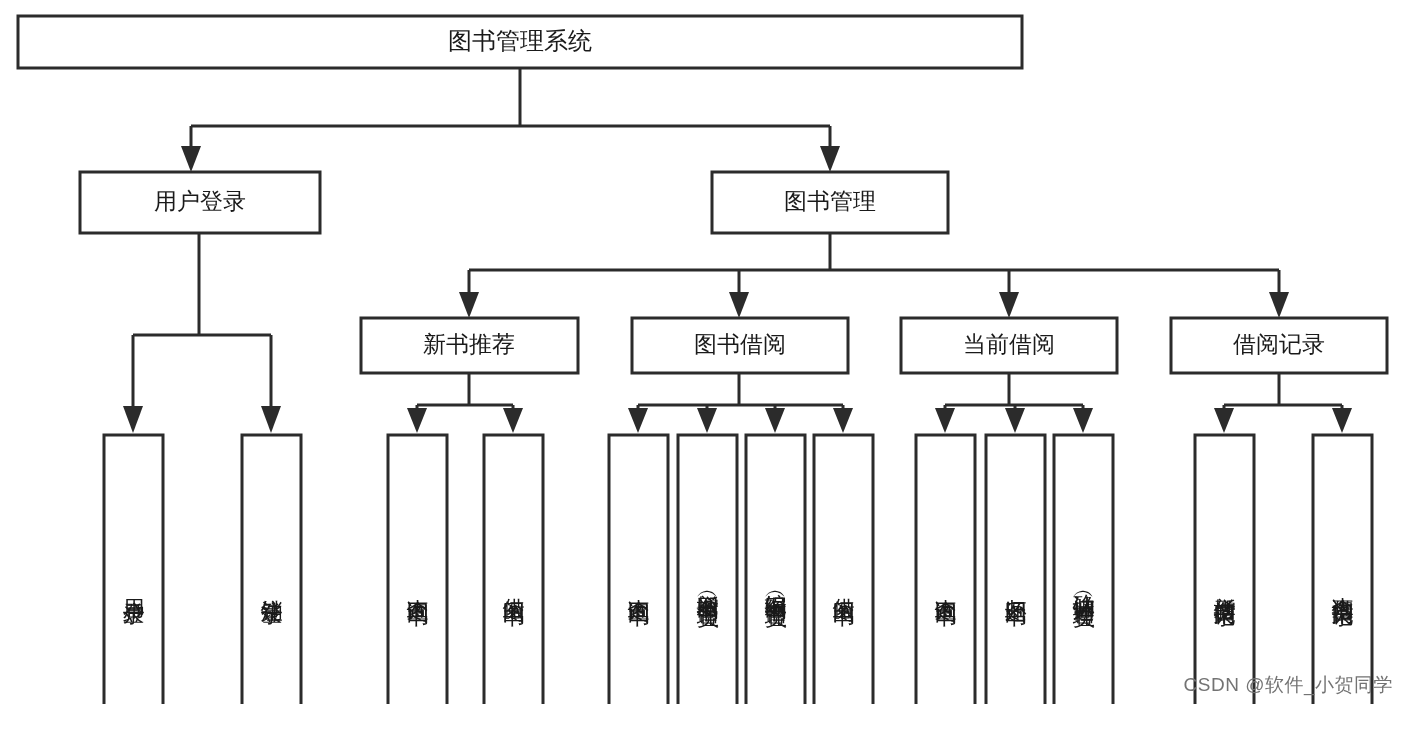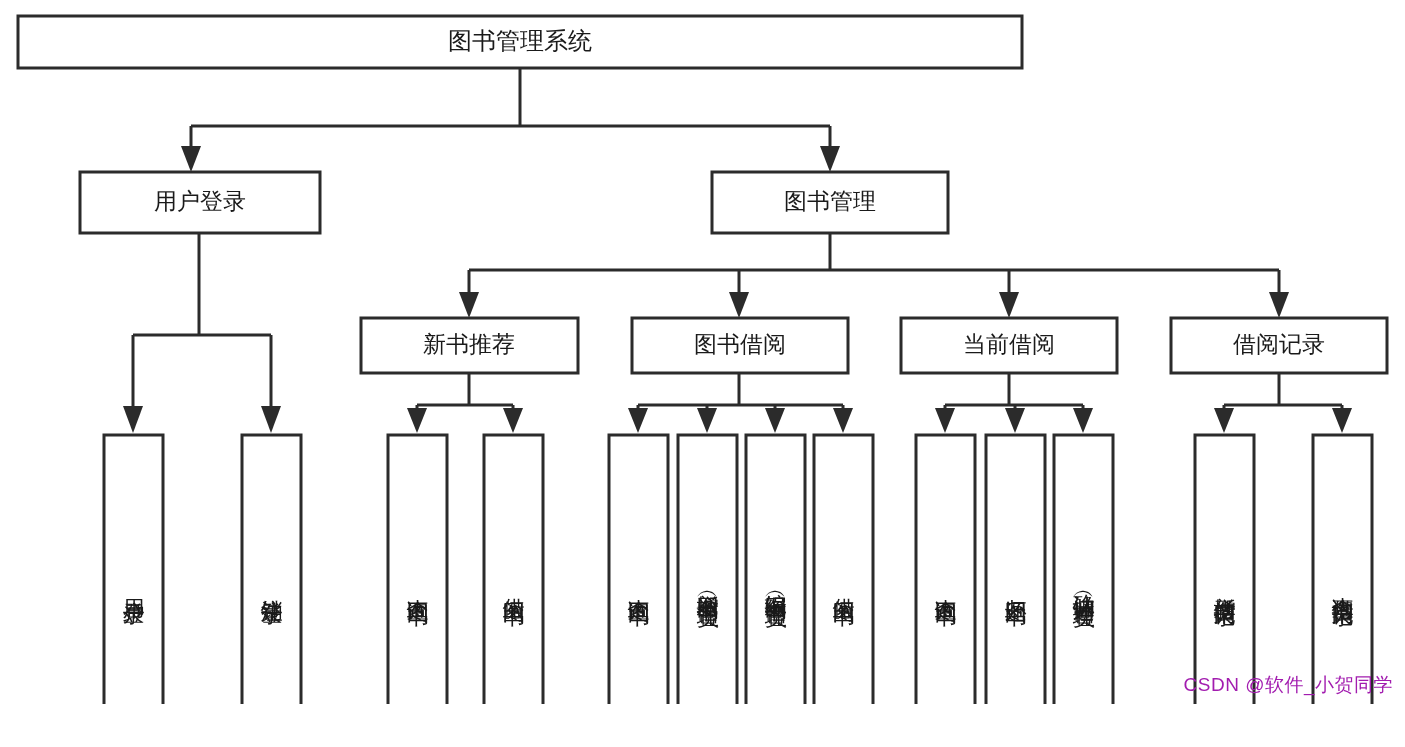--- a/index.html
+++ b/index.html
@@ -69,21 +69,21 @@
     text-align: center;
     white-space: nowrap;
     pointer-events: none;
   }
   .watermark {
     position: absolute;
     right: 12px;
     bottom: 6px;
     font-family: "Liberation Sans", "DejaVu Sans", sans-serif;
     font-size: 19px;
-    color: #a21caf;
+    color: #737373;
     letter-spacing: 0.5px;
     white-space: nowrap;
   }
 </style>
 </head>
 <body>
 
 <div id="diagram-root">
 
   <svg class="diagram-canvas" viewBox="0 0 1405 747" xmlns="http://www.w3.org/2000/svg">

